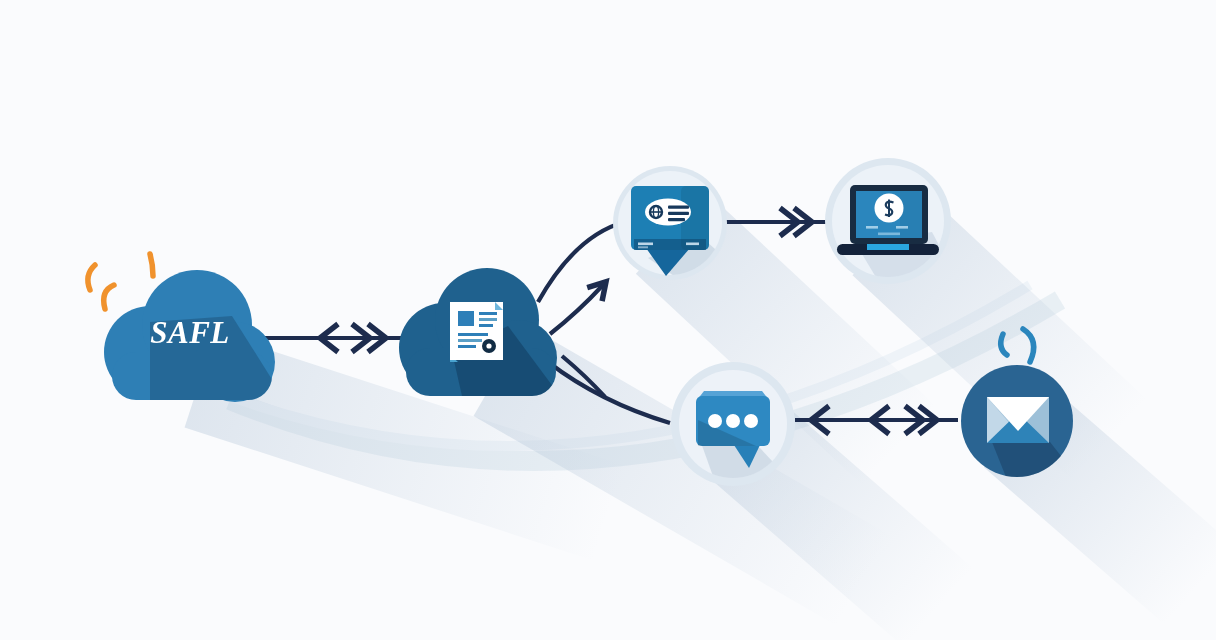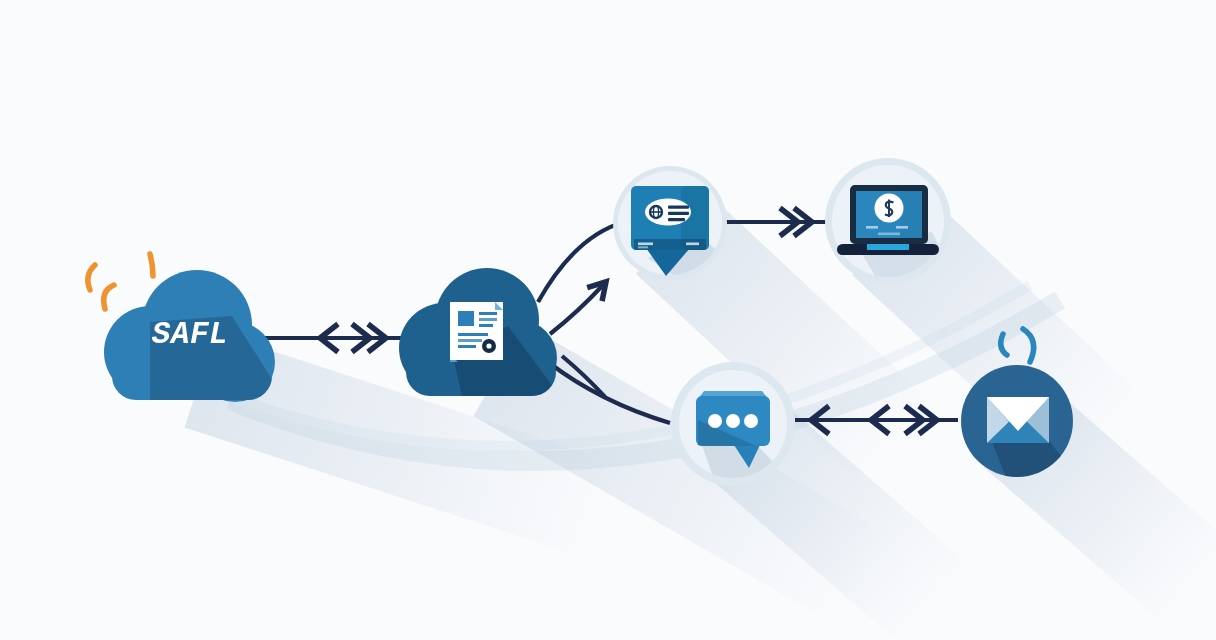--- a/index.html
+++ b/index.html
@@ -1,20 +1,20 @@
 <!DOCTYPE html>
 <html><head>
 <meta charset="utf-8">
 <style>
   html,body{margin:0;padding:0;background:#fff;}
   .stage{
     position:relative;
     width:1216px;height:640px;
     overflow:hidden;
-    font-family:Liberation Mono, monospace;
+    font-family:Liberation Serif, serif;
   }
   .stage svg{display:block;width:1216px;height:640px;}
 </style>
 </head>
 <body>
 
 <div class="stage">
 <svg viewBox="0 0 1216 640" xmlns="http://www.w3.org/2000/svg">
   <defs>
     <linearGradient id="lsh" x1="0" y1="0" x2="1" y2="0">

